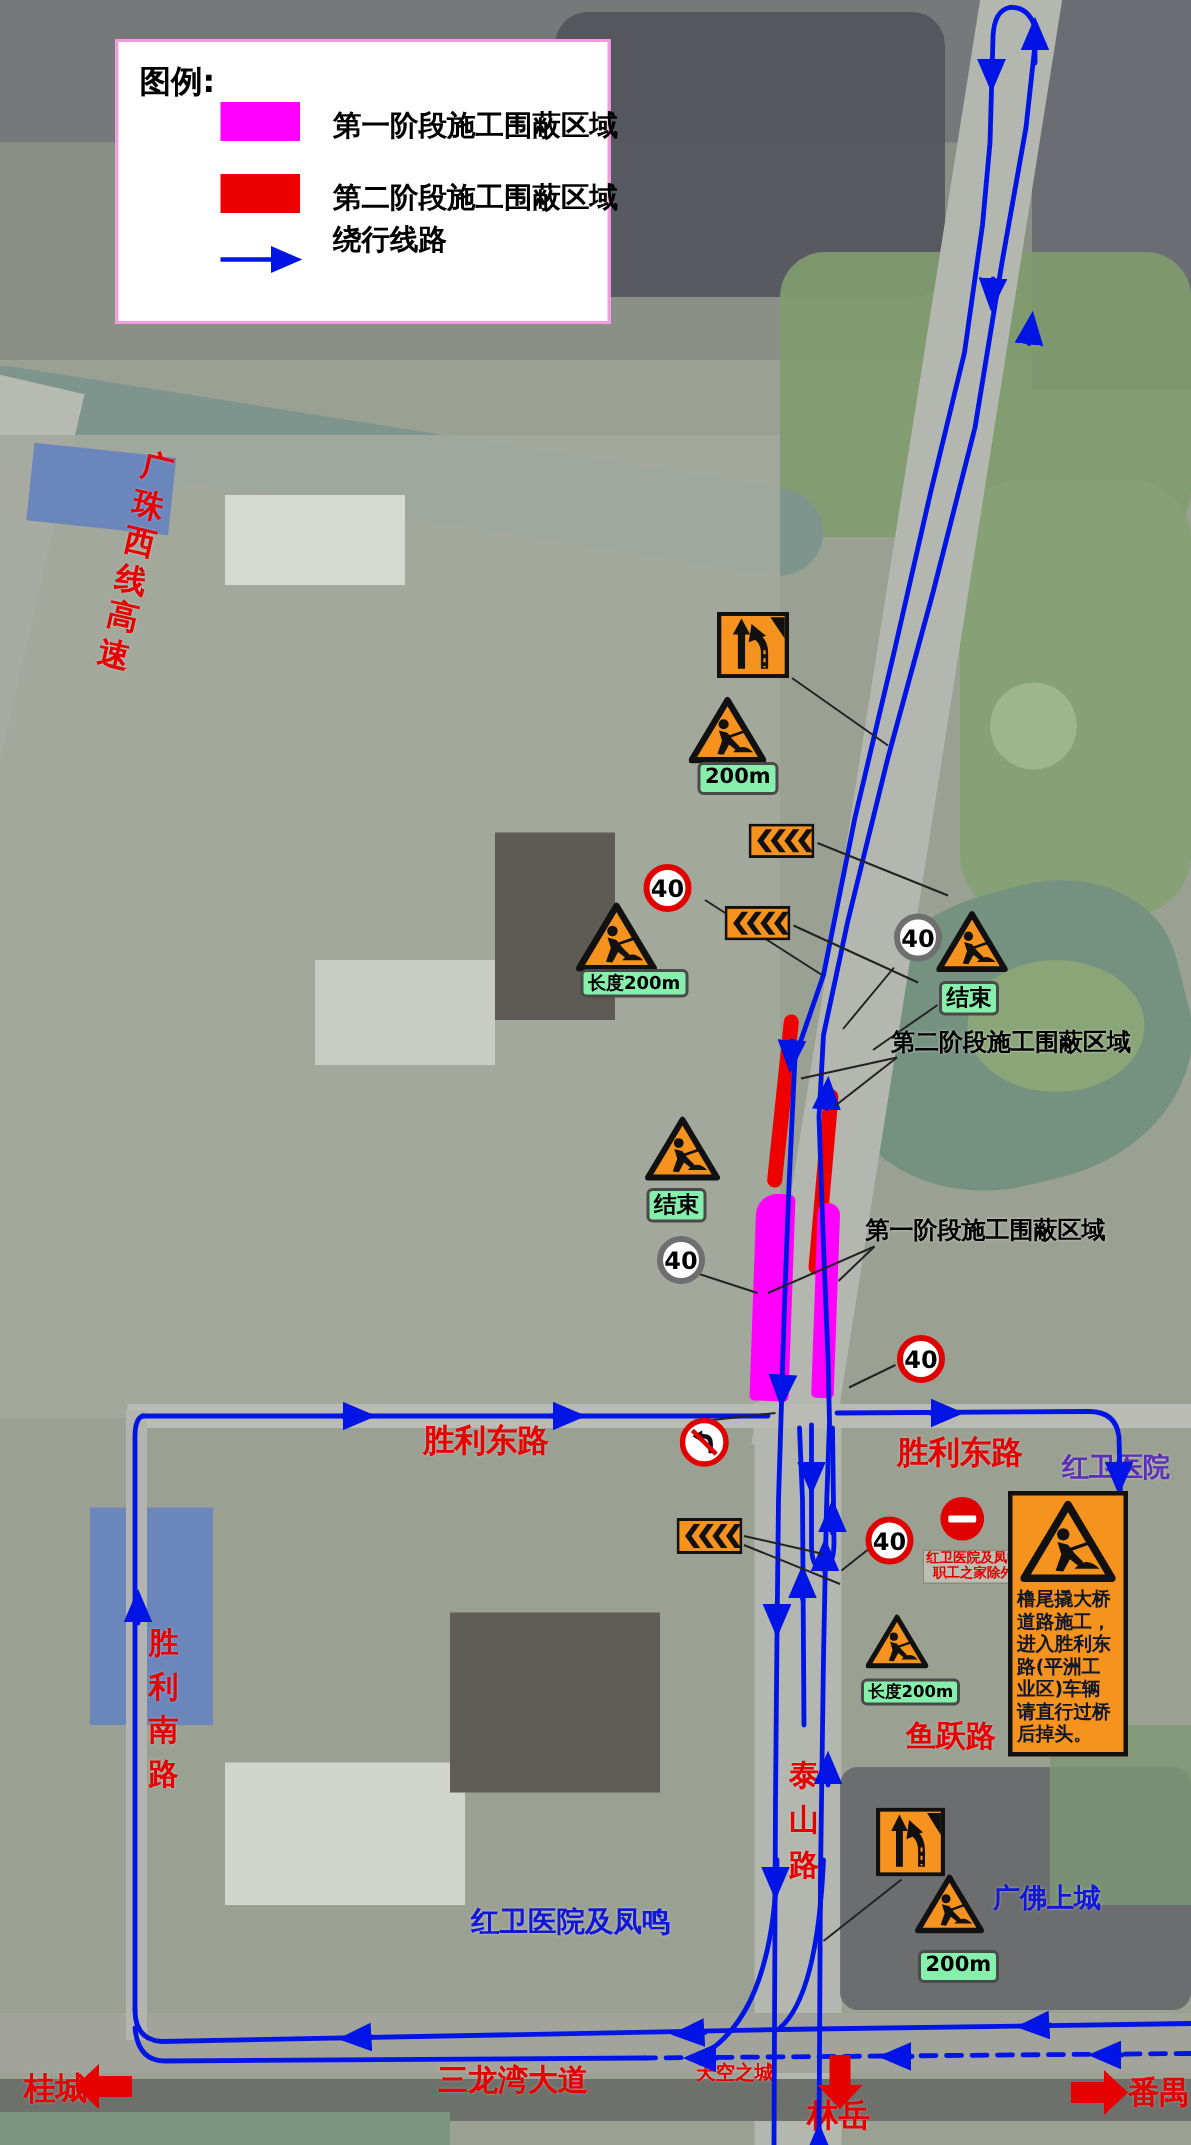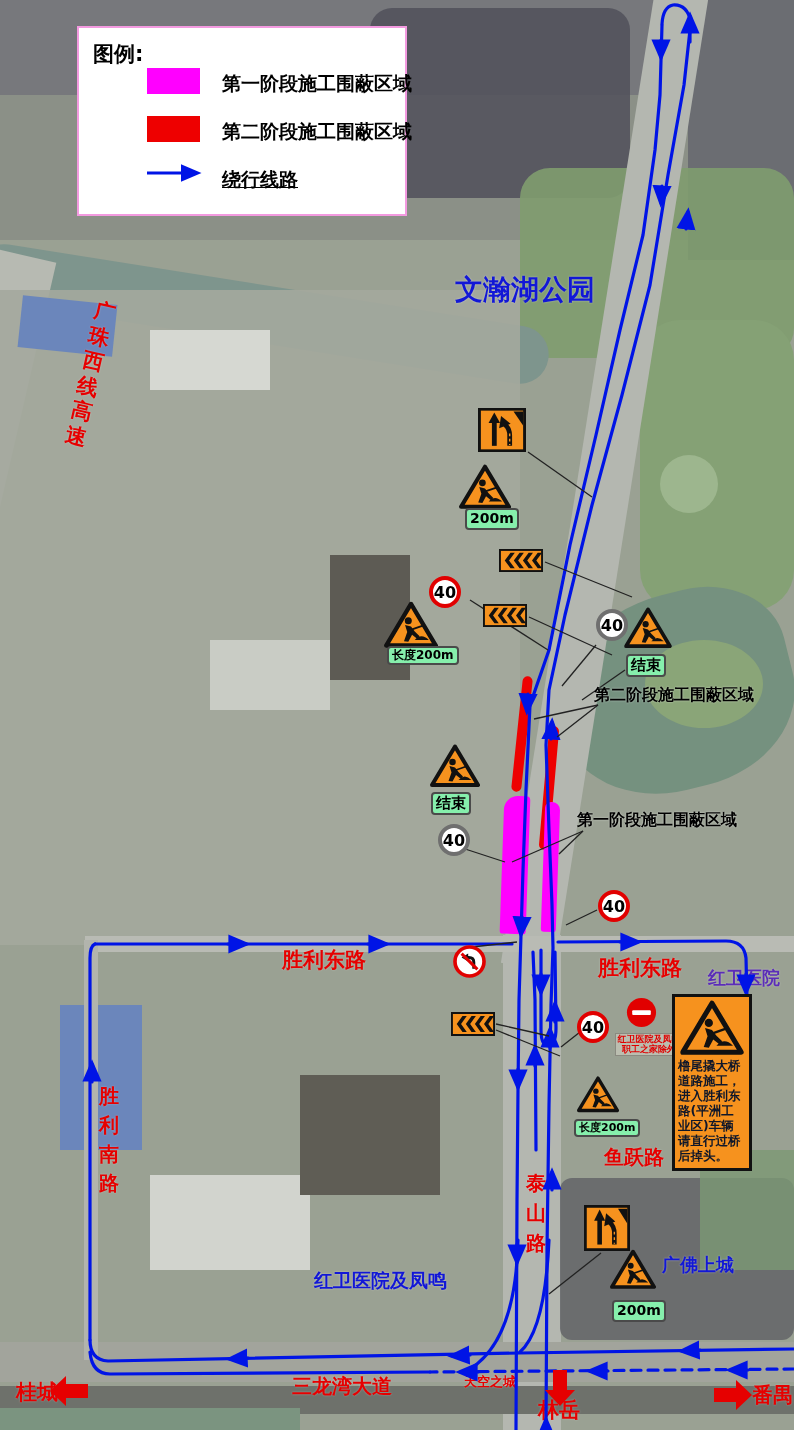--- a/index.html
+++ b/index.html
@@ -191,24 +191,23 @@
 
   <div class="legend">
     <div class="legend-title">图例:</div>
     <div class="legend-swatch" style="top:40px;background:#ff00ff;"></div>
     <div class="legend-label" style="top:43px;">第一阶段施工围蔽区域</div>
     <div class="legend-swatch" style="top:88px;background:#ee0000;"></div>
     <div class="legend-label" style="top:91px;">第二阶段施工围蔽区域</div>
     <svg class="abs" style="left:64px;top:136px;" width="66" height="18">
       <path d="M4,9 L54,9" stroke="#0014e6" stroke-width="3" marker-end="url(#ab)"></path>
     </svg>
-    <div class="legend-label" style="top:139px;text-decoration:underline;">绕行线路</div>
+    <div class="legend-label" style="top:119px;">绕行线路</div>
   </div>
 
-  <div class="blue-label" style="left:455px;top:271px;font-size:28px;">文瀚湖公园</div>
   <div class="blue-label" style="left:314px;top:1268px;font-size:19px;">红卫医院及凤鸣</div>
   <div class="blue-label" style="left:662px;top:1253px;font-size:18px;">广佛上城</div>
   <div class="purple-label" style="left:708px;top:966px;font-size:18px;">红卫医院</div>
 
   <div class="red-label vtext" style="left:96px;top:300px;font-size:21px;line-height:1.22;transform:rotate(13deg);transform-origin:top center;">广珠西线高速</div>
   <div class="red-label" style="left:282px;top:946px;font-size:21px;">胜利东路</div>
   <div class="red-label" style="left:598px;top:954px;font-size:21px;">胜利东路</div>
   <div class="red-label vtext" style="left:98px;top:1082px;font-size:20px;font-family:Liberation Serif, serif;">胜利南路</div>
   <div class="red-label vtext" style="left:525px;top:1168px;font-size:20px;line-height:1.5;">泰山路</div>
   <div class="red-label" style="left:604px;top:1144px;font-size:20px;">鱼跃路</div>

